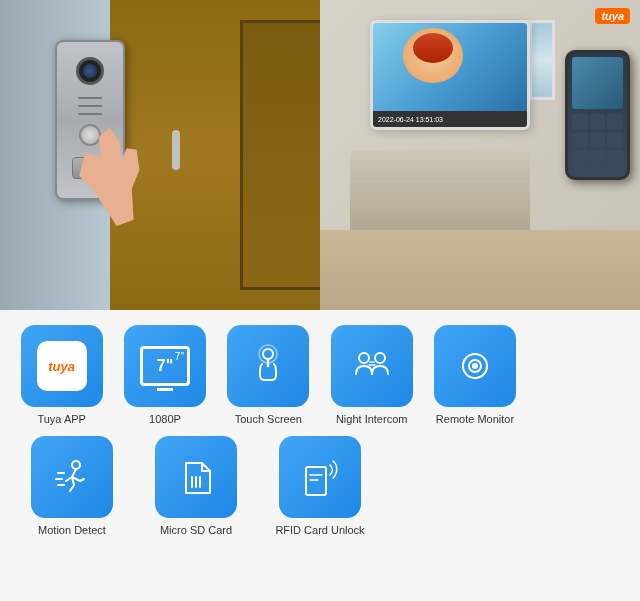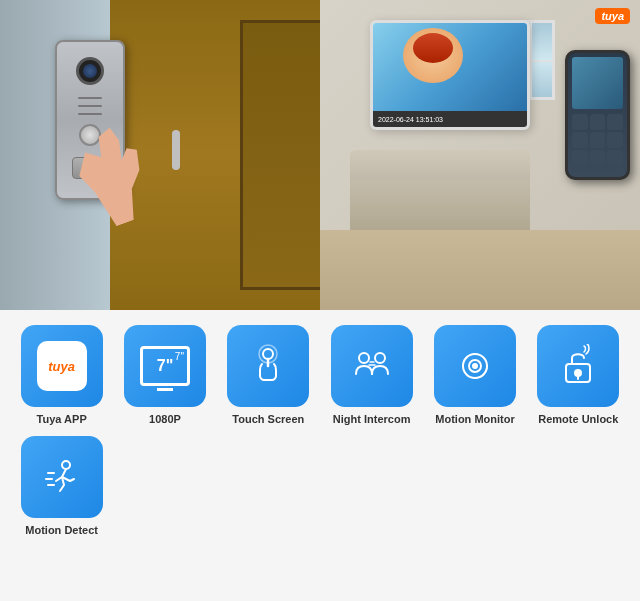--- a/index.html
+++ b/index.html
@@ -372,21 +372,21 @@
     }
 
     .feature-icon-box.light-blue {
       background: linear-gradient(135deg, #42A5F5 0%, #1E88E5 100%);
     }
 
     .feature-label {
       font-size: 11px;
       color: #333;
       text-align: center;
-      font-weight: 700;
+      font-weight: 400;
       line-height: 1.2;
     }
 
     
     .icon-svg {
       width: 44px;
       height: 44px;
       fill: none;
       stroke: white;
       stroke-width: 2;
@@ -444,21 +444,21 @@
       bottom: -8px;
       left: 50%;
       transform: translateX(-50%);
       width: 16px;
       height: 6px;
       border-bottom: 3px solid white;
     }
 
     .row2 {
       display: grid;
-      grid-template-columns: repeat(6, 1fr);
+      grid-template-columns: repeat(5, 1fr);
       gap: 10px;
     }
   </style>
 </head>
 <body>
 
 <div class="top-image">
 
   <div class="wall-left"></div>
 
@@ -583,38 +583,23 @@
         <svg class="icon-svg" viewBox="0 0 44 44">
 
           <circle cx="22" cy="22" r="12" stroke="white" stroke-width="2" fill="none"></circle>
           <circle cx="22" cy="22" r="6" stroke="white" stroke-width="2" fill="none"></circle>
           <circle cx="22" cy="22" r="2" fill="white"></circle>
 
           <path d="M10 22 C10 15 15 10 22 10" stroke="white" stroke-width="1.5" fill="none" opacity="0.6"></path>
           <path d="M34 22 C34 29 29 34 22 34" stroke="white" stroke-width="1.5" fill="none" opacity="0.6"></path>
         </svg>
       </div>
-      <span class="feature-label">Motion Monitor</span>
-    </div>
-
-    <div class="feature-item">
-      <div class="feature-icon-box light-blue">
-        <svg class="icon-svg" viewBox="0 0 44 44">
-
-          <rect x="10" y="20" width="24" height="18" rx="3" stroke="white" stroke-width="2" fill="none"></rect>
-          <path d="M16 20 L16 14 C16 9 28 9 28 14" stroke="white" stroke-width="2" fill="none"></path>
-          <circle cx="22" cy="29" r="3" fill="white"></circle>
-          <line x1="22" y1="32" x2="22" y2="35" stroke="white" stroke-width="2"></line>
-
-          <path d="M28 8 C30 6 30 3 28 2" stroke="white" stroke-width="1.5" fill="none"></path>
-          <path d="M30 10 C34 7 34 1 30 -1" stroke="white" stroke-width="1.5" fill="none"></path>
-        </svg>
-      </div>
-      <span class="feature-label">Remote Unlock</span>
-    </div>
+      <span class="feature-label">Remote Monitor</span>
+    </div>
+
 
   </div>
 
   <div class="row2">
 
     <div class="feature-item">
       <div class="feature-icon-box light-blue">
         <svg class="icon-svg" viewBox="0 0 44 44">
 
           <circle cx="26" cy="10" r="4" stroke="white" stroke-width="2" fill="none"></circle>
@@ -624,19 +609,48 @@
 
           <path d="M8 18 L14 18" stroke="white" stroke-width="2"></path>
           <path d="M6 24 L12 24" stroke="white" stroke-width="2"></path>
           <path d="M8 30 L14 30" stroke="white" stroke-width="2"></path>
         </svg>
       </div>
       <span class="feature-label">Motion Detect</span>
     </div>
 
 
-
-
-
+    <div class="feature-item">
+      <div class="feature-icon-box light-blue">
+        <svg class="icon-svg" viewBox="0 0 44 44">
+
+          <path d="M12 8 L28 8 L36 16 L36 38 L12 38 Z" stroke="white" stroke-width="2" fill="none"></path>
+          <path d="M28 8 L28 16 L36 16" stroke="white" stroke-width="2" fill="none"></path>
+
+          <line x1="18" y1="22" x2="18" y2="32" stroke="white" stroke-width="2"></line>
+          <line x1="22" y1="22" x2="22" y2="32" stroke="white" stroke-width="2"></line>
+          <line x1="26" y1="22" x2="26" y2="32" stroke="white" stroke-width="2"></line>
+        </svg>
+      </div>
+      <span class="feature-label">Micro SD Card</span>
+    </div>
+
+
+
+    <div class="feature-item">
+      <div class="feature-icon-box light-blue">
+        <svg class="icon-svg" viewBox="0 0 44 44">
+
+          <rect x="8" y="12" width="20" height="28" rx="2" stroke="white" stroke-width="2" fill="none"></rect>
+
+          <path d="M32 20 C35 17 35 13 32 10" stroke="white" stroke-width="1.5" fill="none"></path>
+          <path d="M35 23 C40 18 40 10 35 6" stroke="white" stroke-width="1.5" fill="none"></path>
+
+          <line x1="12" y1="20" x2="24" y2="20" stroke="white" stroke-width="1.5"></line>
+          <line x1="12" y1="25" x2="20" y2="25" stroke="white" stroke-width="1.5"></line>
+        </svg>
+      </div>
+      <span class="feature-label">RFID Card Unlock</span>
+    </div>
 
   </div>
 
 </div>
 
 </body></html>

